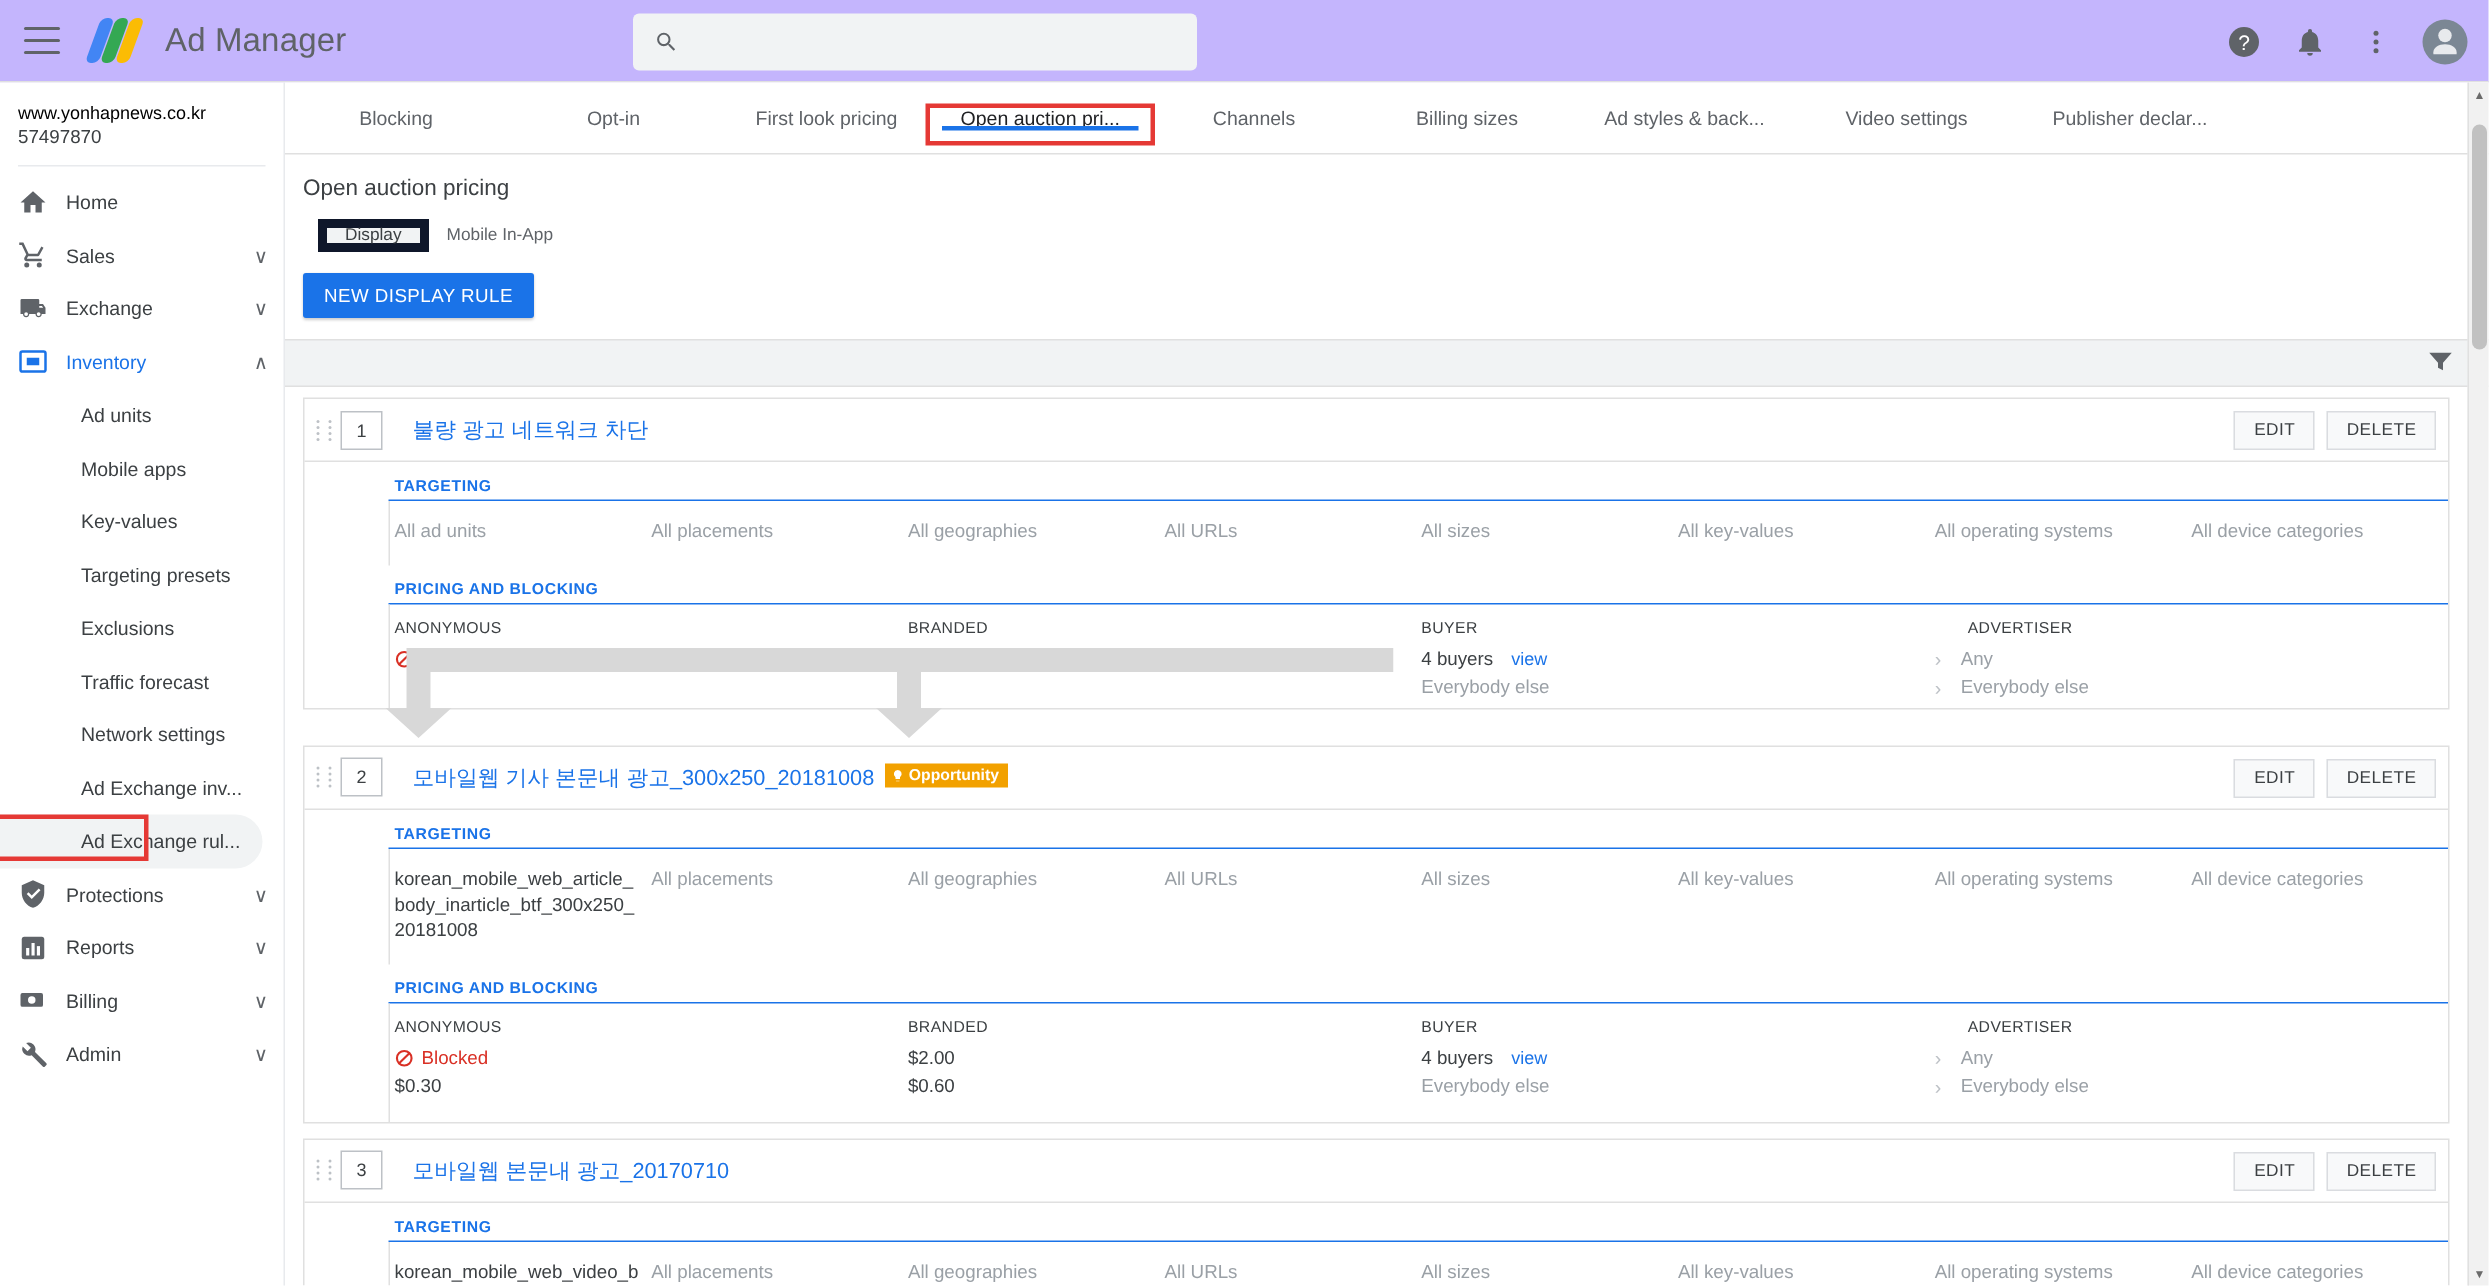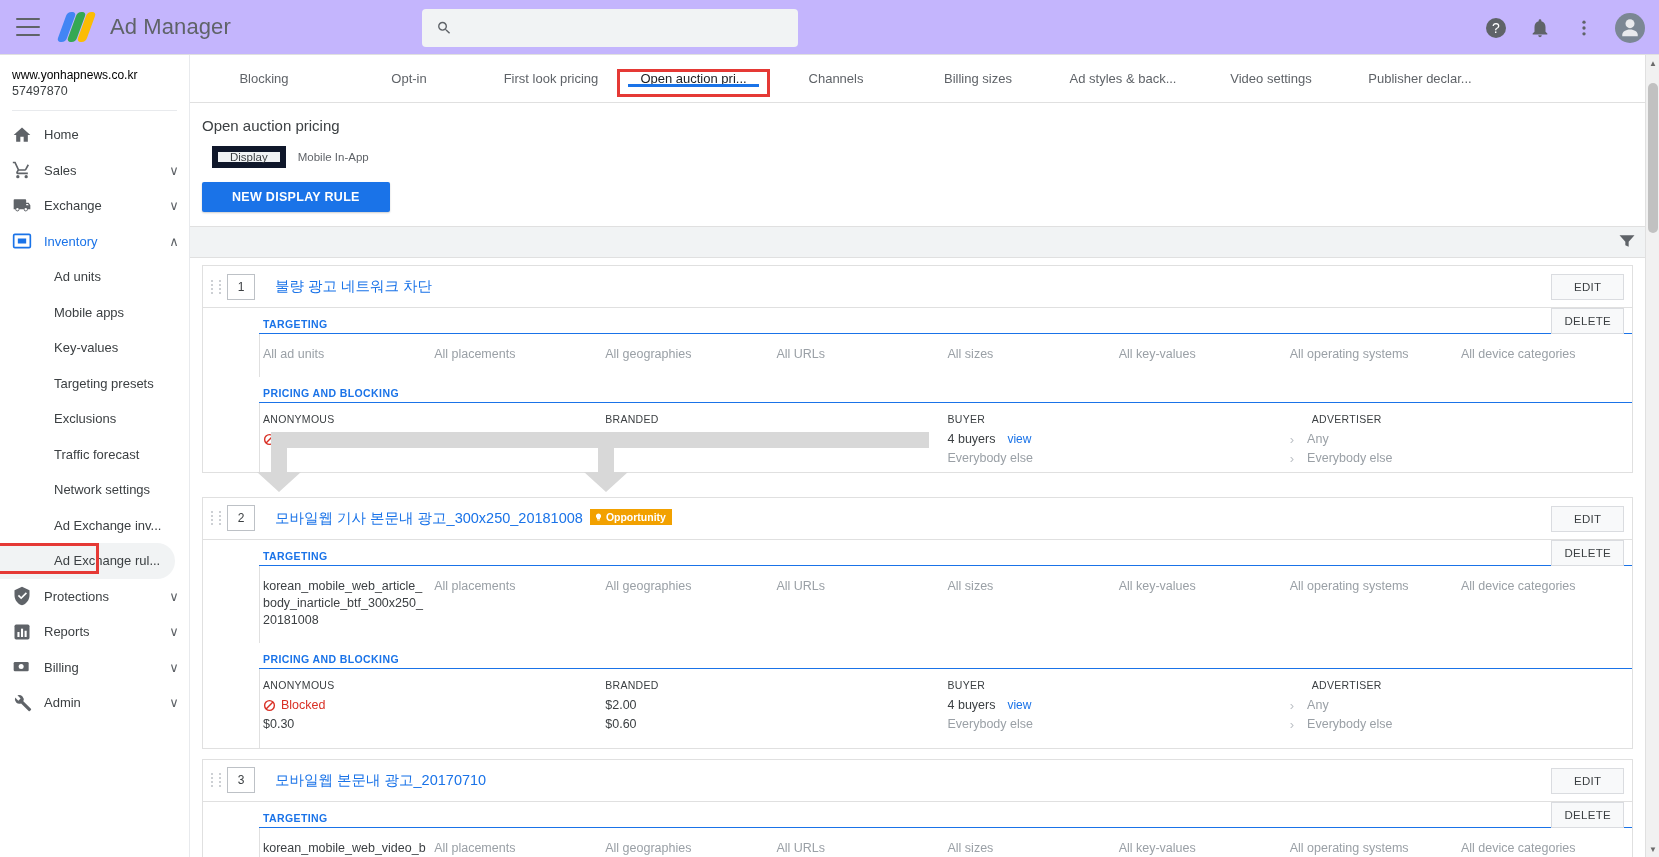--- a/index.html
+++ b/index.html
@@ -88,22 +88,22 @@
 
   .pagehead { padding:14px 0 0 12px; font-size:15px; color:#3c4043; }
 
   .segbar { margin:12px 0 0 22px; display:flex; align-items:stretch; height:22px; }
   .seg { font-size:11.5px; padding:0 12px; display:flex; align-items:center; cursor:pointer;
          color:#5f6368; }
   .seg.on { background:#f1f3f4; border:6px solid #0f172a; color:#3c4043; }
 
   .newbtn {
     margin:14px 0 0 12px; display:inline-flex; align-items:center; justify-content:center;
-    height:30px; padding:0 30px; background:#1a73e8; color:#fff; font-size:12.5px;
-    font-weight:700; border-radius:2px; letter-spacing:0.3px; cursor:pointer;
+    height:30px; padding:0 14px; background:#1a73e8; color:#fff; font-size:12.5px;
+    font-weight:400; border-radius:2px; letter-spacing:0.3px; cursor:pointer;
     box-shadow:0 1px 2px rgba(0,0,0,.2);
   }
 
   .filterbar { margin-top:14px; height:32px; background:#f1f3f4; border-top:1px solid #e0e0e0;
                border-bottom:1px solid #e0e0e0; display:flex; align-items:center;
                justify-content:flex-end; padding-right:22px; }
 
   .scrollarea { position:absolute; top:200px; left:0; right:0; bottom:0; overflow:hidden; padding-right:14px; }
 
   
@@ -113,21 +113,21 @@
               border-bottom:1px solid #e0e0e0; }
   .grip { width:12px; height:20px; display:grid; grid-template-columns:1fr 1fr; gap:2px 3px;
           align-content:center; margin-right:4px; cursor:grab; }
   .grip i { width:2px; height:2px; background:#bdc1c6; border-radius:50%; display:block; }
   .ordbox { width:28px; height:26px; border:1px solid #bdc1c6; display:flex; align-items:center;
             justify-content:center; font-size:12px; color:#3c4043; margin-right:20px; }
   .ruletitle { font-size:14.5px; color:#1a73e8; cursor:pointer; }
   .badge { display:inline-flex; align-items:center; gap:3px; background:#f2a100; color:#fff;
            font-size:10.5px; font-weight:700; padding:2px 6px 2px 4px; margin-left:7px;
            position:relative; top:-1px; }
-  .cardactions { position:absolute; right:8px; top:8px; display:flex; gap:8px;flex-direction:column; }
+  .cardactions { position:absolute; right:8px; top:8px; display:flex; gap:8px; }
   .gbtn { height:26px; min-width:54px; padding:0 12px; background:#f8f9fa; border:1px solid #dadce0;
           display:flex; align-items:center; justify-content:center; font-size:11.5px; color:#3c4043;
           letter-spacing:.3px; cursor:pointer; }
 
   .section { padding:0 0 0 56px; }
   .seclabel { font-size:10.5px; letter-spacing:.4px; color:#1a73e8; padding:10px 0 3px 4px;font-weight:bold; }
   .secline { height:1px; background:#1a73e8; }
   .secbody { display:flex; padding:12px 0 14px 4px; position:relative; }
   .lrail { position:absolute; left:-0px; top:0; bottom:0; width:1px; background:#e0e0e0; }
   .col { flex:1 1 0; padding-right:8px; font-size:12.5px; color:#9aa0a6; line-height:1.35; word-break:break-all; }

